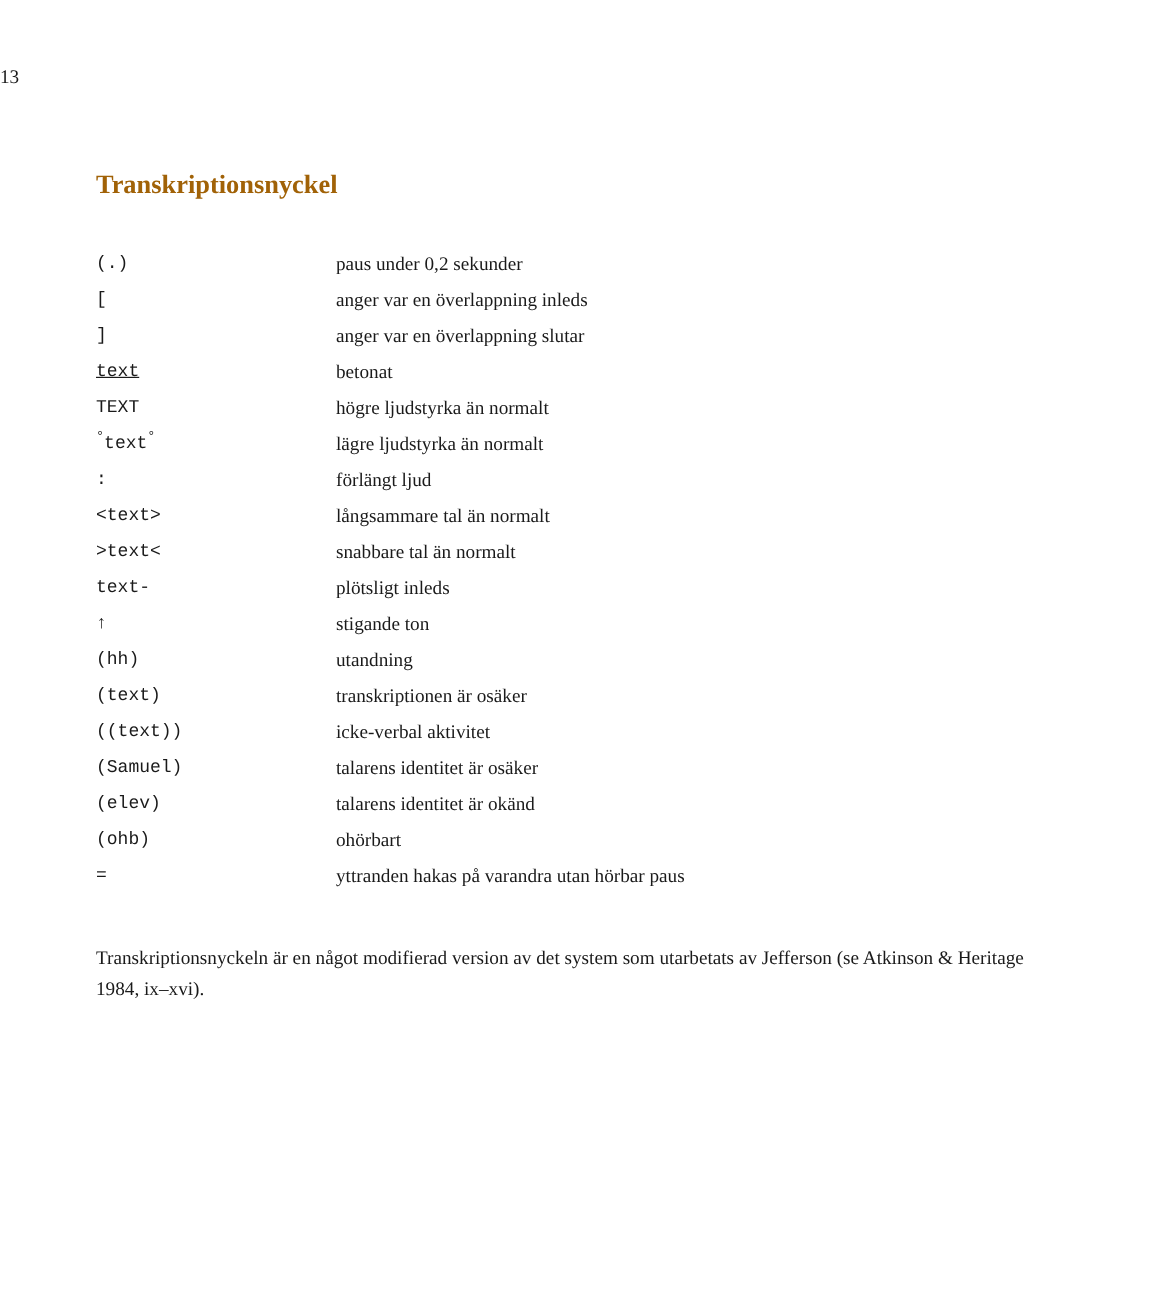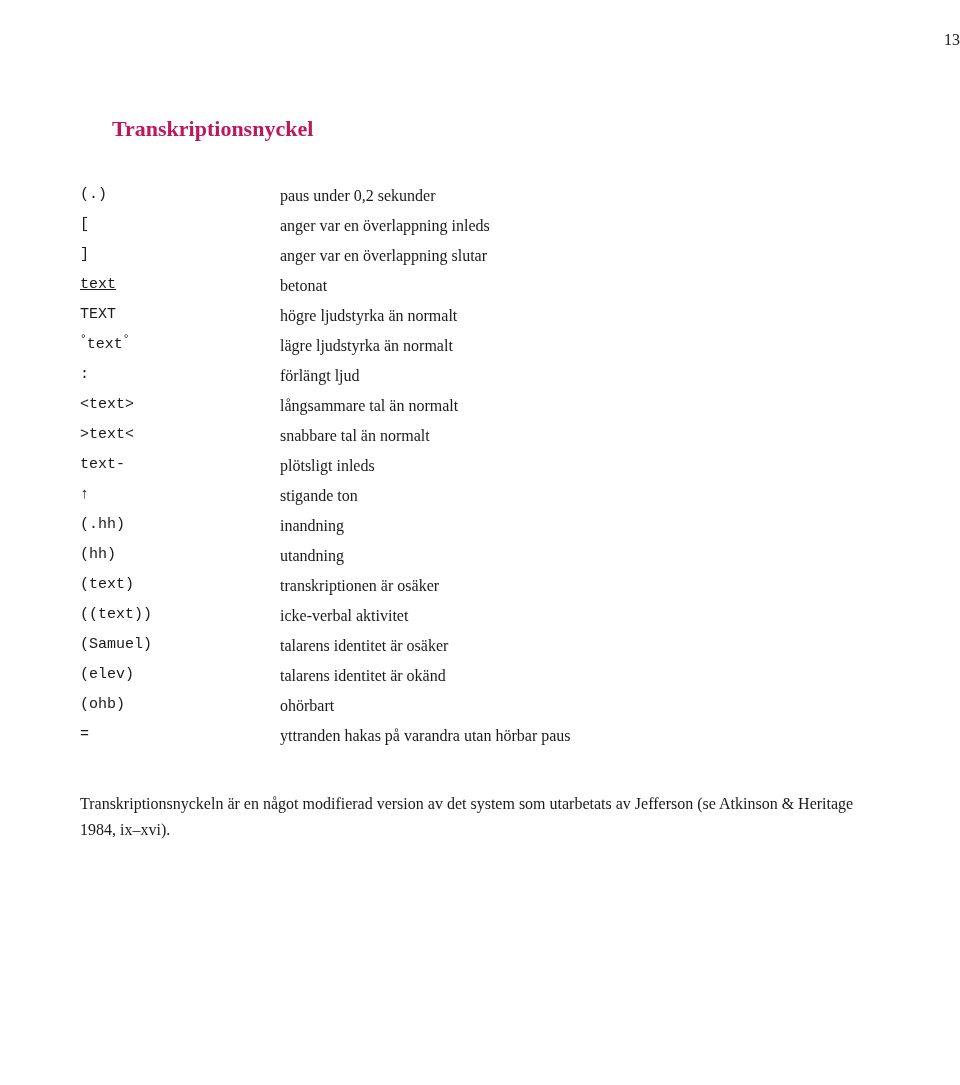--- a/index.html
+++ b/index.html
@@ -13,37 +13,37 @@
       color: #1a1a1a;
       font-family: "Times New Roman", Times, serif;
       font-size: 16px;
       line-height: 1.5;
       width: 960px;
       min-height: 1085px;
       position: relative;
     }
 
     .page-number {
-      text-align: right;
+      text-align: left;
       padding-top: 28px;
       font-size: 16px;
       color: #1a1a1a;
+      margin-top: 25px;
     }
 
     .content {
       padding: 40px 80px 60px 80px;
     }
 
     .page-title {
       font-size: 22px;
       font-weight: bold;
       margin-bottom: 36px;
       margin-top: 20px;
-      color: #be185d;
-      margin-left: 32px;
+      color: #a16207;
     }
 
     .transcription-table {
       width: 100%;
       border-collapse: collapse;
       margin-bottom: 40px;
     }
 
     .transcription-table td {
       padding: 3px 0;
@@ -117,24 +117,20 @@
         </tr>
         <tr>
           <td style="font-family: &quot;Courier New&quot;, Courier, monospace; font-size: 15px;">text-</td>
           <td class="description-col">plötsligt inleds</td>
         </tr>
         <tr>
           <td style="font-family: &quot;Courier New&quot;, Courier, monospace; font-size: 15px;">↑</td>
           <td class="description-col">stigande ton</td>
         </tr>
         <tr>
-          <td style="font-family: &quot;Courier New&quot;, Courier, monospace; font-size: 15px;">(.hh)</td>
-          <td class="description-col">inandning</td>
-        </tr>
-        <tr>
           <td style="font-family: &quot;Courier New&quot;, Courier, monospace; font-size: 15px;">(hh)</td>
           <td class="description-col">utandning</td>
         </tr>
         <tr>
           <td style="font-family: &quot;Courier New&quot;, Courier, monospace; font-size: 15px;">(text)</td>
           <td class="description-col">transkriptionen är osäker</td>
         </tr>
         <tr>
           <td style="font-family: &quot;Courier New&quot;, Courier, monospace; font-size: 15px;">((text))</td>
           <td class="description-col">icke-verbal aktivitet</td>

